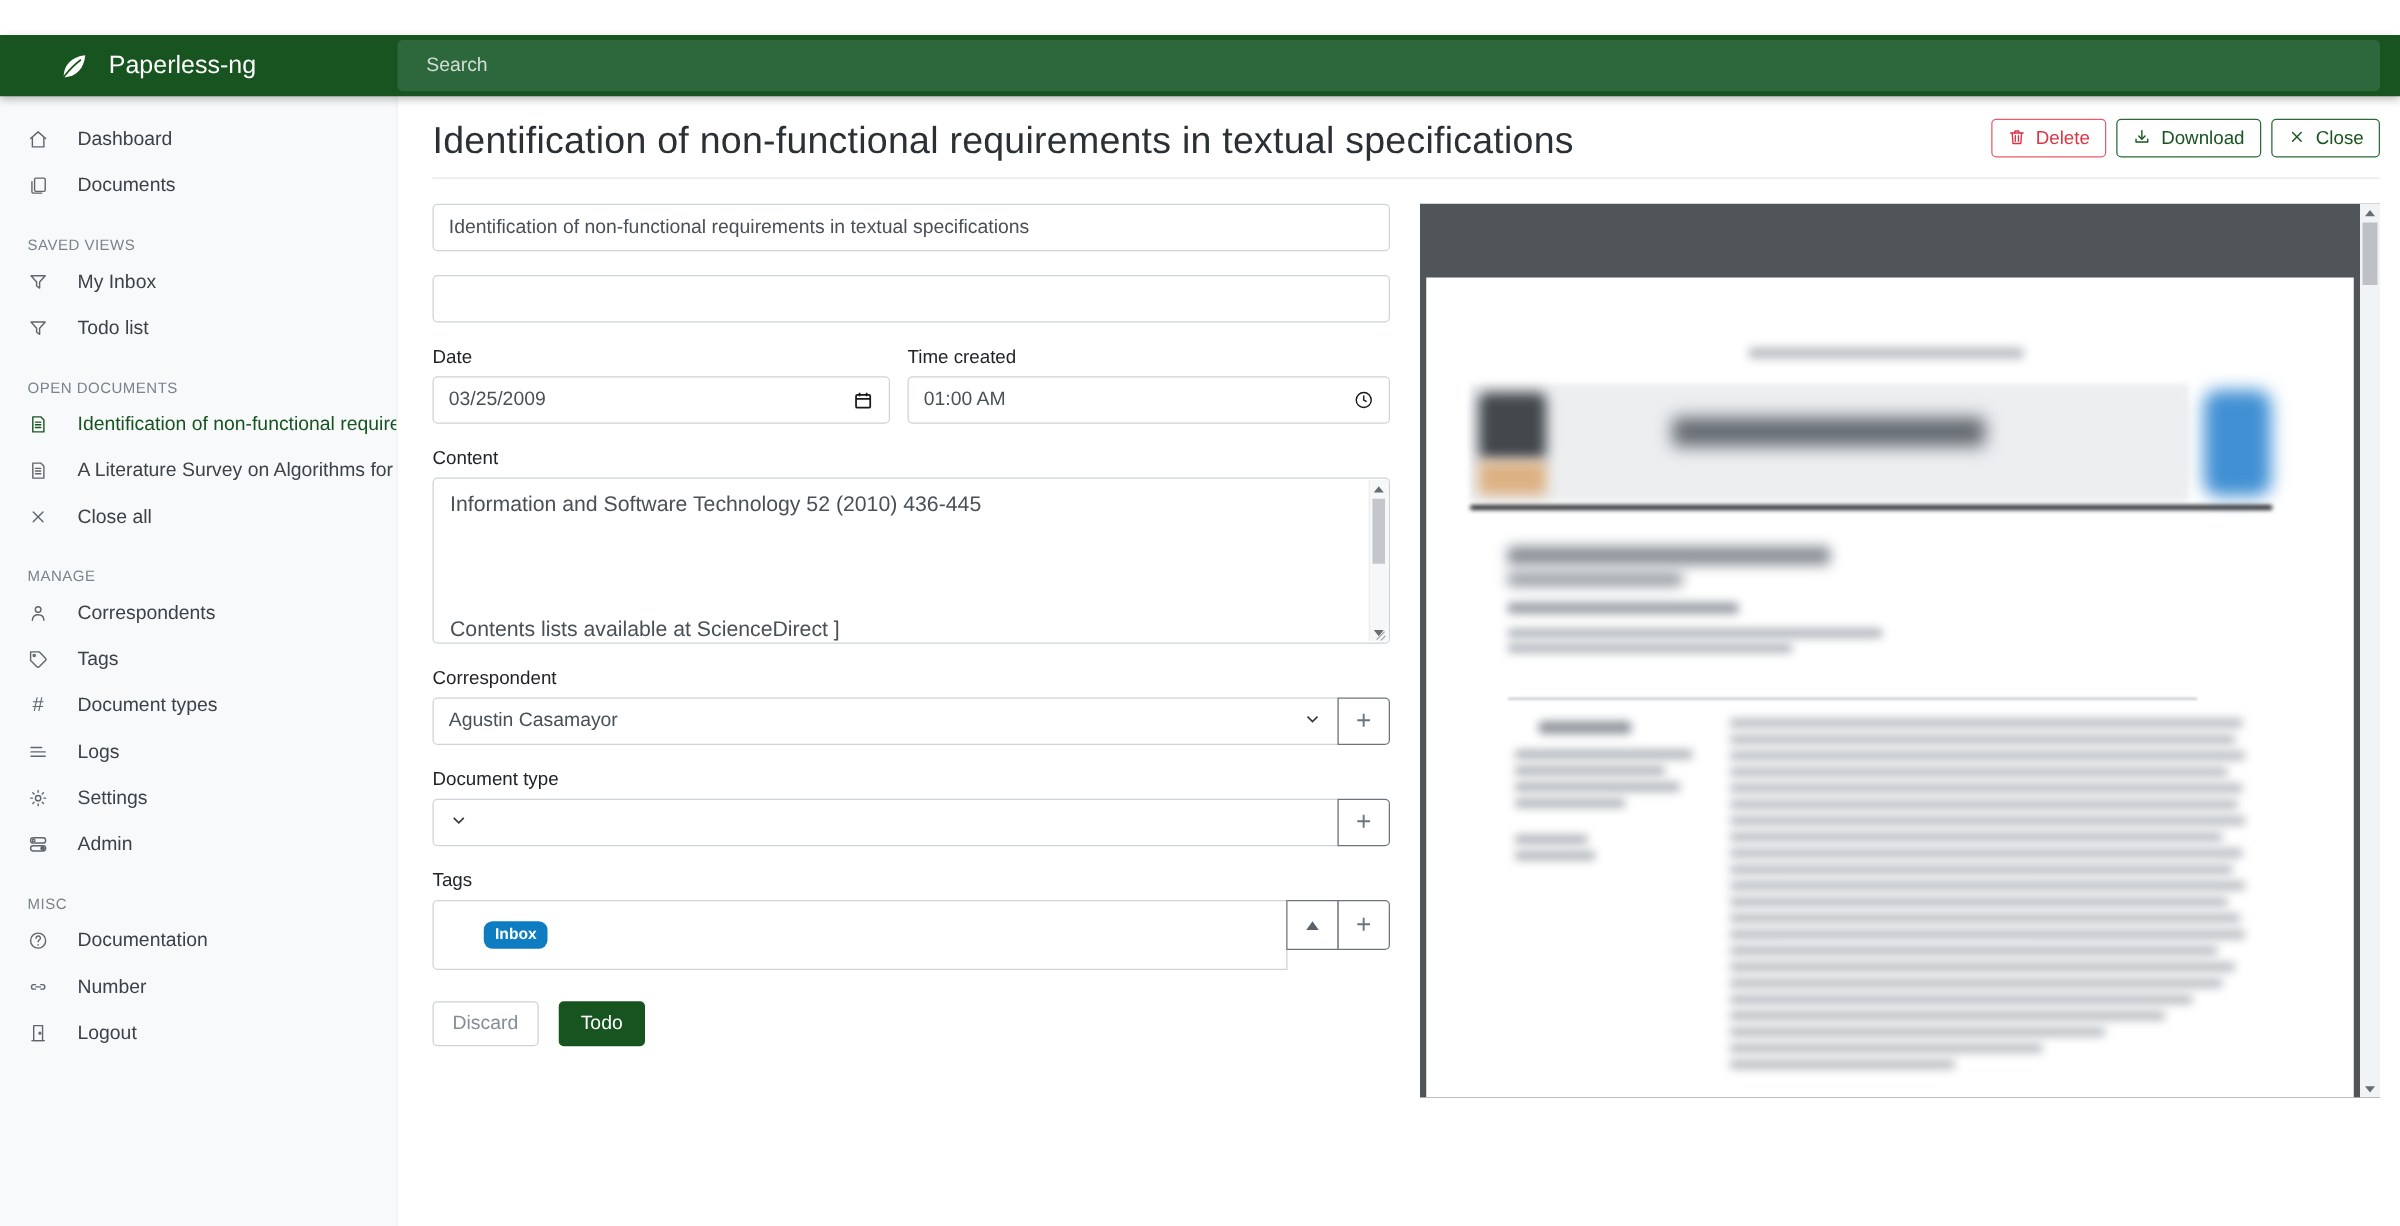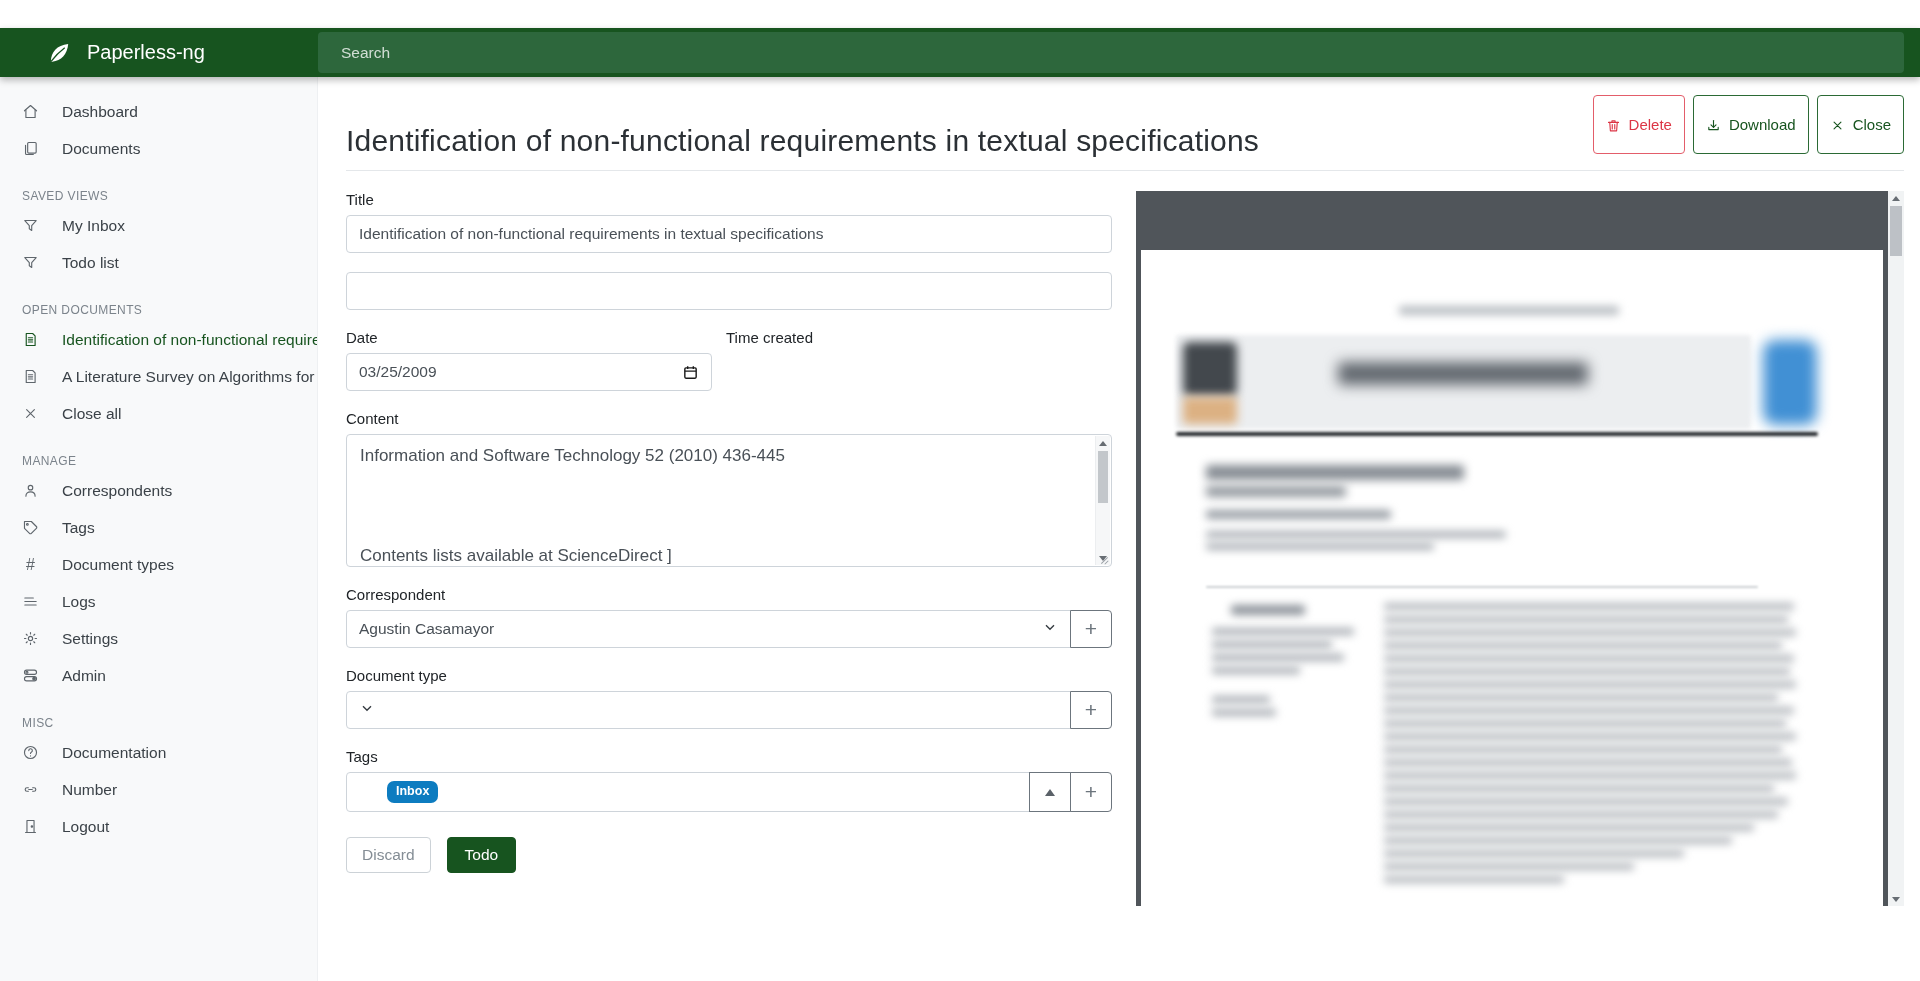--- a/index.html
+++ b/index.html
@@ -33,21 +33,21 @@
   .side-header { margin:22px 0 4px; padding:0 22px; font-size:12px; color:#7b838b;
                  letter-spacing:.4px; }
   .hash-ico { width:17px; text-align:center; color:#5f666c; font-size:16px; flex:none; }
 
   .main { flex:1; min-width:0; display:flex; flex-direction:column; padding:0 16px 0 28px; }
   .page-header { flex:none; display:flex; align-items:flex-end; justify-content:space-between;
                  padding:18px 0 12px; border-bottom:1px solid #e4e7ea; }
   .page-title { font-size:30px; font-weight:400; color:#2b3035; white-space:nowrap;
                 overflow:hidden; letter-spacing:.2px; }
   .header-actions { display:flex; gap:8px; flex:none; padding-bottom:4px; margin-left:20px; }
-  .btn { display:inline-flex; align-items:flex-end; gap:8px; padding:20px 12px; border-radius:4px;
+  .btn { display:inline-flex; align-items:flex-start; gap:8px; padding:6px 12px; border-radius:4px;
          font-size:15px; background:#fff; border:1px solid; cursor:pointer;
          font-family:"Liberation Sans",sans-serif; }
   .btn svg { width:15px; height:15px; fill:none; stroke:currentColor; stroke-width:1.8;
              stroke-linecap:round; stroke-linejoin:round; }
   .btn-danger-outline { color:#dc3545; border-color:#e35d6a; }
   .btn-green-outline  { color:#17541f; border-color:#2b6a35; }
 
   .content-row { flex:1; display:flex; min-height:0; }
   .form-col { width:766px; flex:none; padding-top:20px; }
   .preview-col { flex:1; min-width:0; padding:20px 0 0 24px; }
@@ -88,21 +88,21 @@
   .chev svg { width:16px; height:16px; stroke:#343a40; stroke-width:2; fill:none; }
   .grp-btn { width:42px; height:38px; margin-left:-1px; border:1px solid #6c757d;
              background:#fff; color:#6c757d; display:flex; align-items:center;
              justify-content:center; cursor:pointer; border-radius:0; flex:none; }
   .grp-btn.last { border-radius:0 4px 4px 0; }
   .plus-glyph { font-size:21px; line-height:1; color:#6c757d; margin-top:-2px; }
   .caret-up-glyph { width:0; height:0; border-left:5px solid transparent;
                     border-right:5px solid transparent; border-bottom:7px solid #5a6168; }
   .badge-tag { color:#fff; font-size:12.5px; font-weight:700; padding:4px 9px;
                border-radius:7px; line-height:1.1; }
-  .tags-field { height:40px;padding-left:40px; }
+  .tags-field { height:56px;padding-left:40px; }
 
   .form-actions { display:flex; gap:16px; margin-top:25px; }
   .btn-discard { padding:8px 15px; border:1px solid #ccd2d7; color:#848d95; border-radius:4px;
                  background:#fff; font-size:15.5px; cursor:pointer; font-family:"Liberation Sans",sans-serif; }
   .btn-save { padding:8px 17px; background:#17541f; color:#fff; border:1px solid #17541f;
               border-radius:4px; font-size:15.5px; cursor:pointer; font-family:"Liberation Sans",sans-serif; }
 
   
   .pdf-frame { height:715px; background:#50555a; position:relative; overflow:hidden; }
   .pdf-scroll { position:absolute; top:0; right:0; bottom:0; width:16px; background:#f1f3f4; }
@@ -284,21 +284,20 @@
             <span>Close</span>
           </button>
         </div>
       </div>
 
       <div class="content-row">
 
         <div class="form-col">
 
           <div class="fg">
-            <label>Title</label>
             <div class="control">
               <span class="val">Identification of non-functional requirements in textual specifications</span>
             </div>
           </div>
 
           <div class="fg">
             <div class="control">
               <span class="val"></span>
             </div>
           </div>
@@ -311,20 +310,29 @@
                 <span class="ctl-icon">
                   <svg width="17" height="17" viewBox="0 0 24 24" fill="none" stroke="#1a1a1a" stroke-width="2">
                     <rect x="4" y="5.5" width="16" height="14.5" rx="1.5"></rect>
                       <path d="M8 3 v4 M16 3 v4 M4 10 h16"></path>
                   </svg>
                 </span>
               </div>
             </div>
             <div class="fg fg-time">
               <label>Time created</label>
+              <div class="control">
+                <span class="val">01:00 AM</span>
+                <span class="ctl-icon">
+                  <svg width="16" height="16" viewBox="0 0 24 24" fill="none" stroke="#1a1a1a" stroke-width="1.7">
+                    <circle cx="12" cy="12" r="9"></circle>
+                      <path d="M12 6.5 V12 l3.5 2"></path>
+                  </svg>
+                </span>
+              </div>
             </div>
           </div>
 
           <div class="fg">
             <label>Content</label>
             <div class="textarea-wrap">
               <div class="textarea-inner">Information and Software Technology 52 (2010) 436-445
 
 
 

